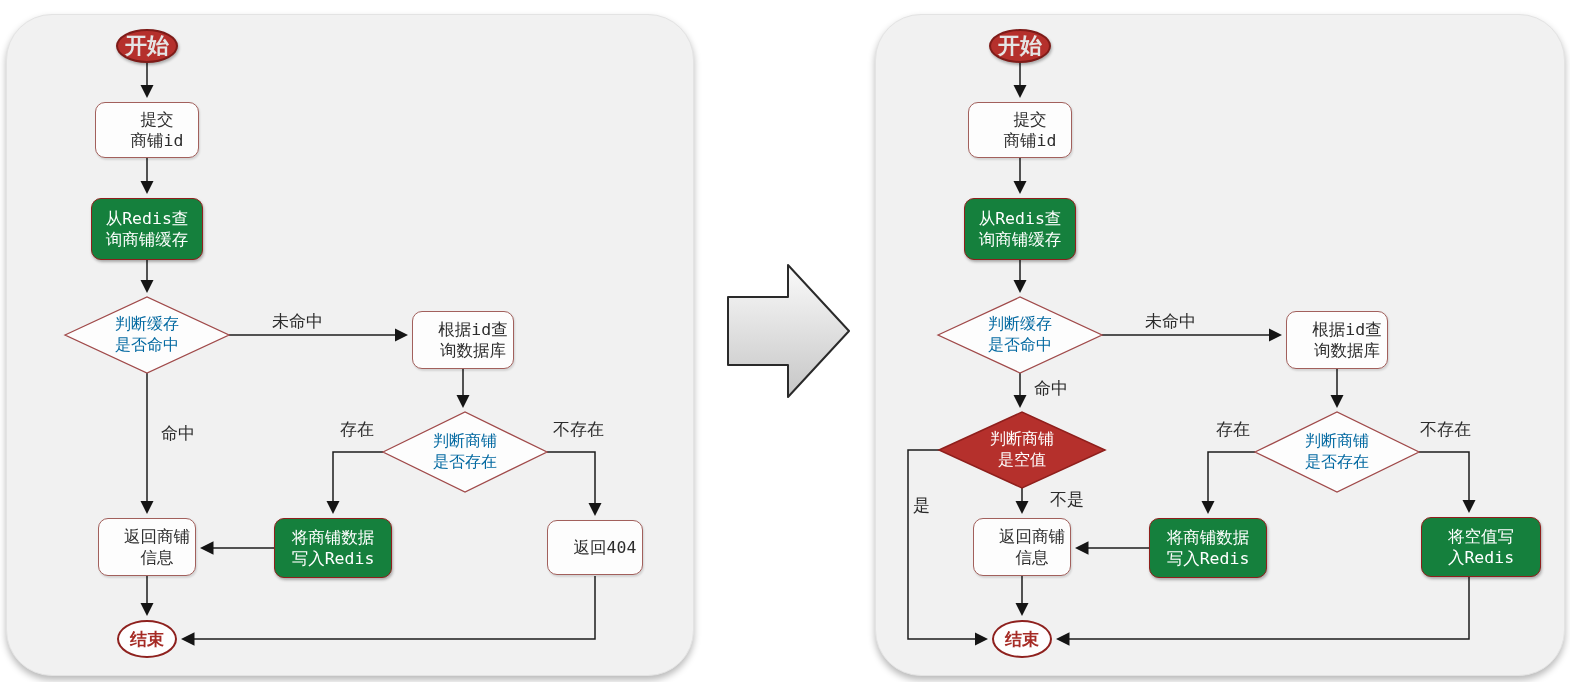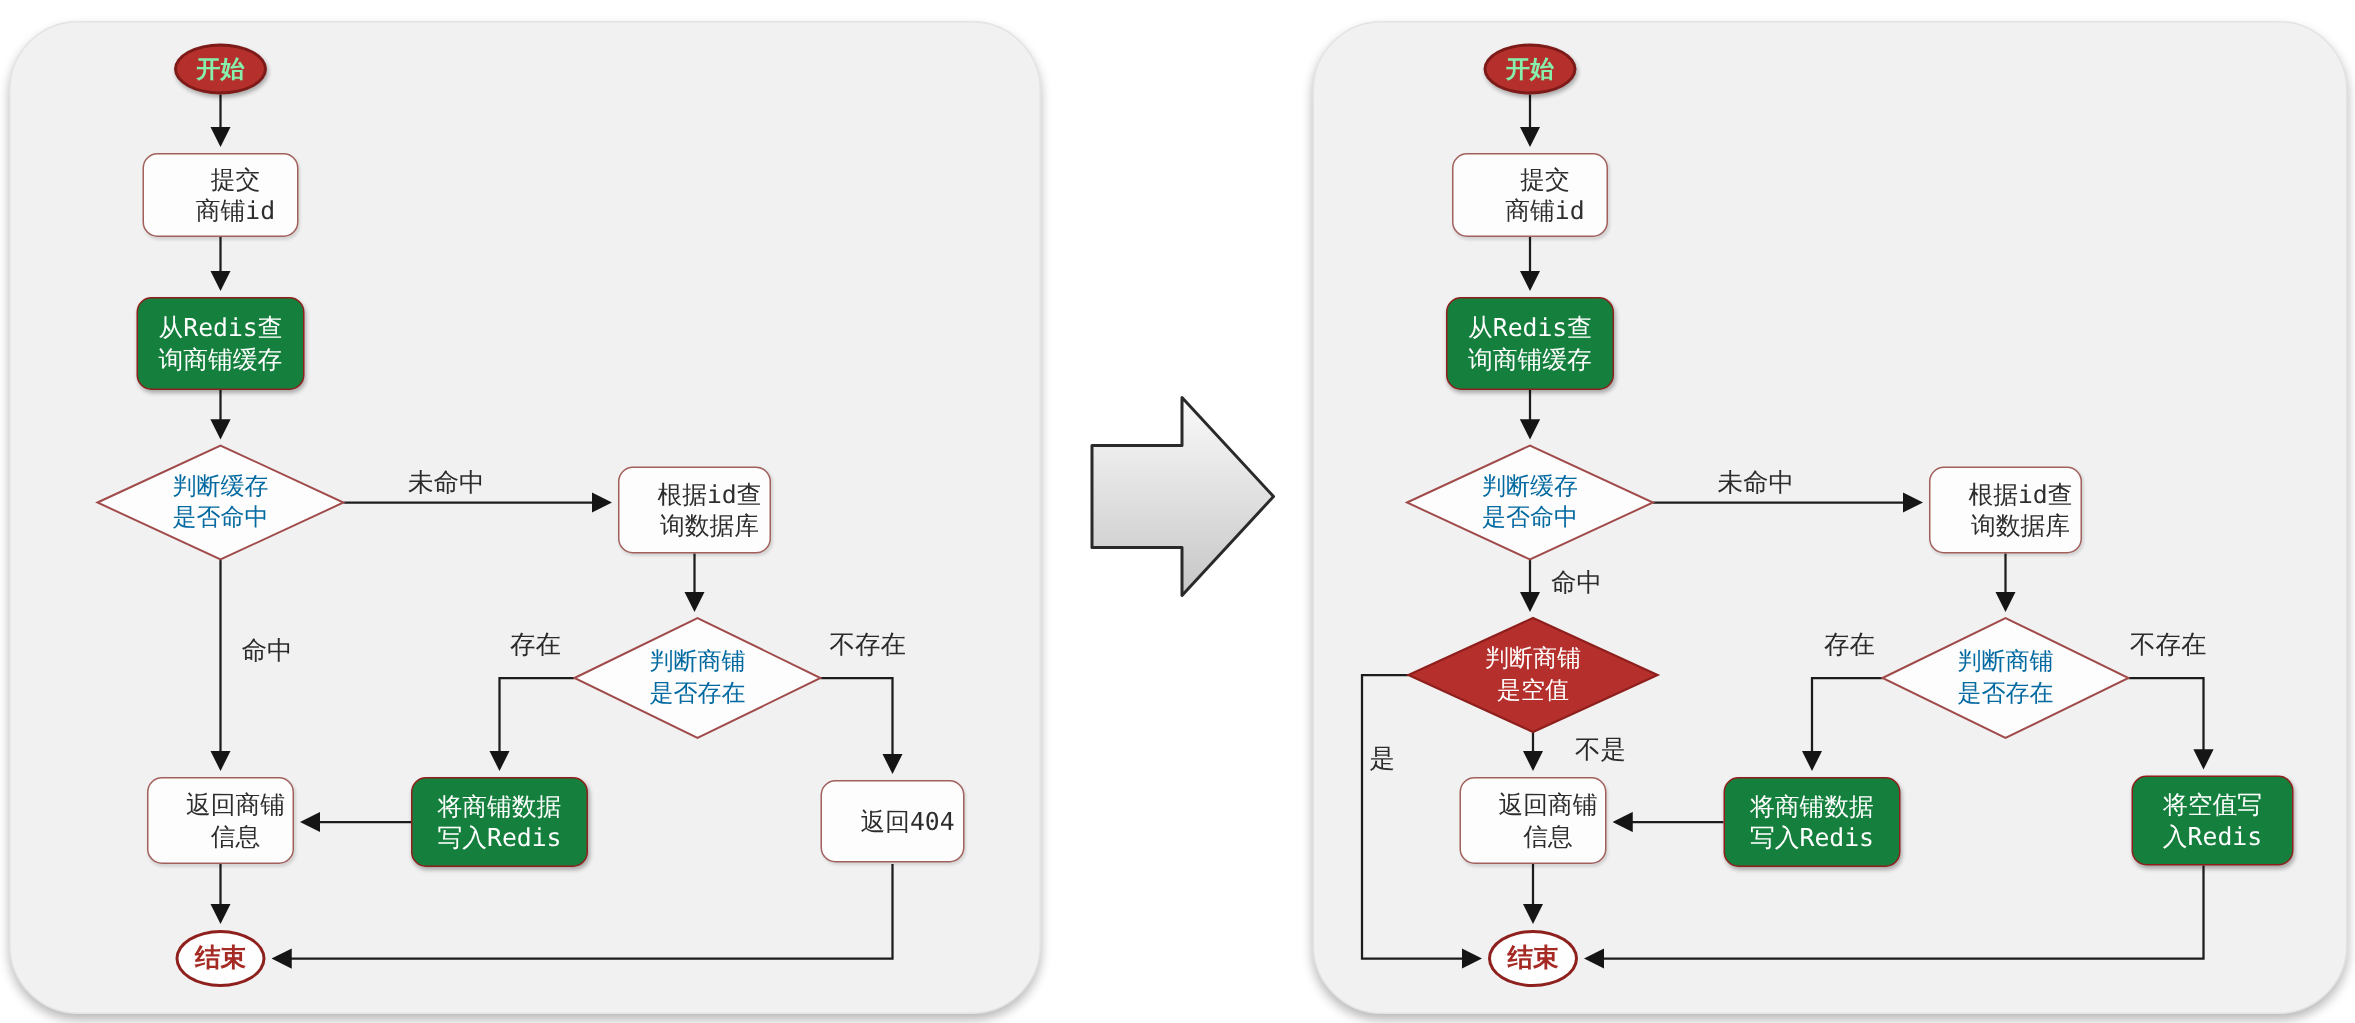--- a/index.html
+++ b/index.html
@@ -10,22 +10,22 @@
   .panel-left{left:6px;width:686px;}
   .panel-right{left:875px;width:688px;}
   svg.edges{position:absolute;left:0;top:0;width:1570px;height:682px;}
   .node{position:absolute;display:flex;align-items:center;justify-content:center;
         text-align:center;white-space:pre-line;line-height:1.3;font-size:16.5px;
         font-family:"DejaVu Sans Mono","DejaVu Sans",sans-serif;box-sizing:border-box;}
   .rect-white{background:#fdfdfd;border:1.5px solid #a2605c;border-radius:10px;color:#2d2d2d;
         box-shadow:1px 1.5px 2px rgba(0,0,0,0.12);padding-left:20px;}
   .rect-red{background:#15803d;border:1.5px solid #8f1f1c;border-radius:10px;color:#ffffff;
         box-shadow:1px 2px 3px rgba(0,0,0,0.3);}
-  .oval-start{background:#b5302c;border:2px solid #7e1b18;border-radius:50%;color:#86efac;
-        font-weight:600;font-size:16px;box-shadow:1px 2px 3px rgba(0,0,0,0.3);}
+  .oval-start{background:#b5302c;border:2px solid #7e1b18;border-radius:50%;color:#e5e5e5;
+        font-weight:600;font-size:22px;box-shadow:1px 2px 3px rgba(0,0,0,0.3);}
   .oval-end{background:#fefefe;border:2.5px solid #8e211e;border-radius:50%;color:#a52a24;
         font-weight:600;font-size:17px;}
   .diamond-label{position:absolute;display:flex;align-items:center;justify-content:center;
         text-align:center;white-space:pre-line;line-height:1.3;font-size:16px;color:#0369a1;
         pointer-events:none;}
   .diamond-label.on-red{color:#ffffff;}
   .edge-label{position:absolute;font-size:17px;color:#2b2b2b;white-space:nowrap;}
   .transform-label{position:absolute;left:722px;top:301px;width:110px;height:62px;
         display:flex;align-items:center;justify-content:center;text-align:center;
         white-space:pre-line;font-size:17px;color:#222222;line-height:1.4;}
@@ -122,21 +122,21 @@
   <div class="node rect-white" style="left:1286px;top:311px;width:102px;height:58px;">根据id查
 询数据库</div>
   <div class="diamond-label on-red" style="left:962px;top:420px;width:120px;height:60px;">判断商铺
 是空值</div>
   <div class="diamond-label" style="left:1277px;top:422px;width:120px;height:60px;">判断商铺
 是否存在</div>
   <div class="node rect-red" style="left:1149px;top:518px;width:118px;height:60px;">将商铺数据
 写入Redis</div>
   <div class="node rect-white" style="left:973px;top:518px;width:98px;height:58px;">返回商铺
 信息</div>
-  <div class="node rect-red" style="left:1421px;top:517px;width:108px;height:60px;">将空值写
+  <div class="node rect-red" style="left:1421px;top:517px;width:120px;height:60px;">将空值写
 入Redis</div>
   <div class="node oval-end" style="left:992px;top:620px;width:60px;height:38px;">结束</div>
 
   <div class="edge-label" style="left:1145px;top:310px;">未命中</div>
   <div class="edge-label" style="left:1034px;top:377px;">命中</div>
   <div class="edge-label" style="left:913px;top:494px;">是</div>
   <div class="edge-label" style="left:1050px;top:488px;">不是</div>
   <div class="edge-label" style="left:1216px;top:418px;">存在</div>
   <div class="edge-label" style="left:1420px;top:418px;">不存在</div>
 

